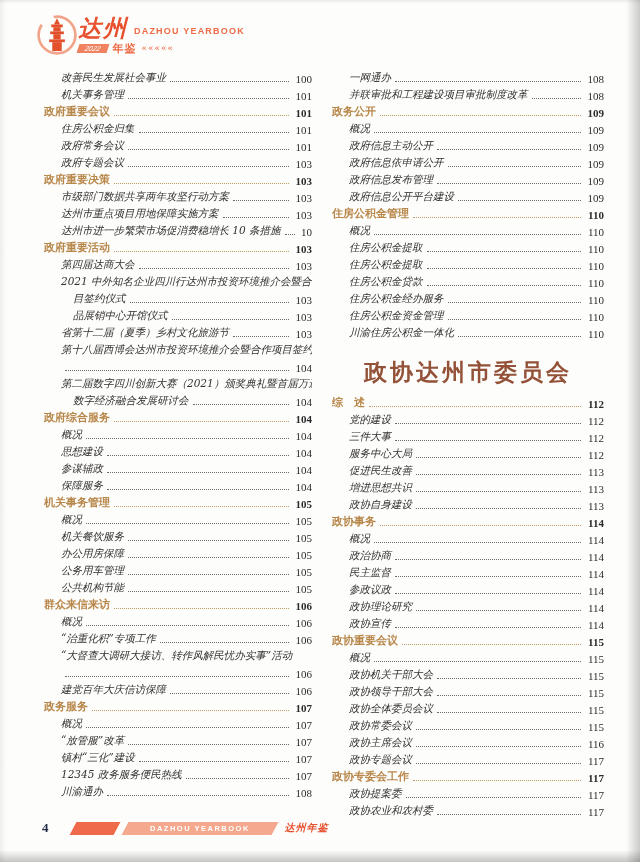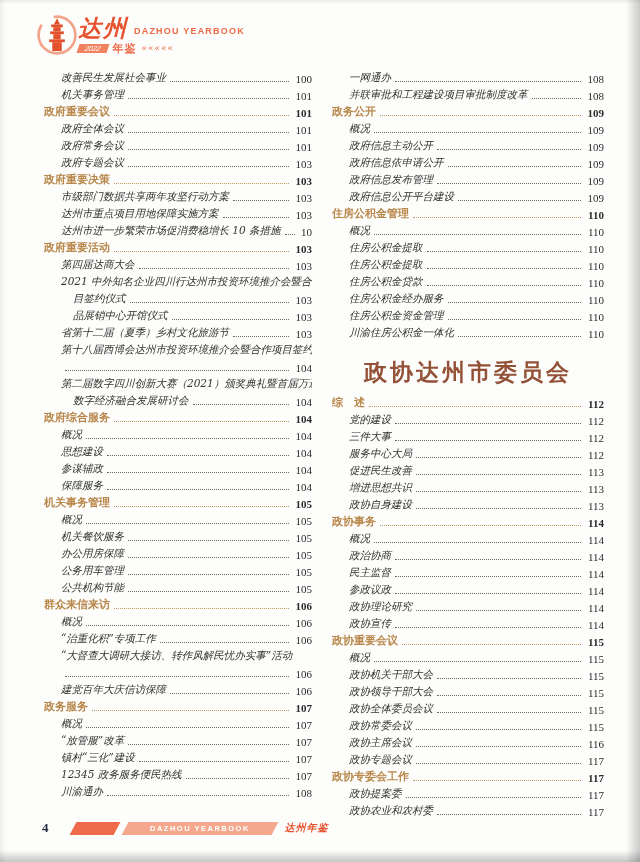--- a/index.html
+++ b/index.html
@@ -108,21 +108,21 @@
         <span class="txt">机关事务管理</span>
         <span class="lead"></span>
         <span class="pg">101</span>
       </div>
       <div class="row header">
         <span class="txt">政府重要会议</span>
         <span class="lead"></span>
         <span class="pg">101</span>
       </div>
       <div class="row item">
-        <span class="txt">政府全体会议</span>
+        <span class="txt">住房公积金归集</span>
         <span class="lead"></span>
         <span class="pg">101</span>
       </div>
       <div class="row item">
         <span class="txt">政府常务会议</span>
         <span class="lead"></span>
         <span class="pg">101</span>
       </div>
       <div class="row item">
         <span class="txt">政府专题会议</span>

